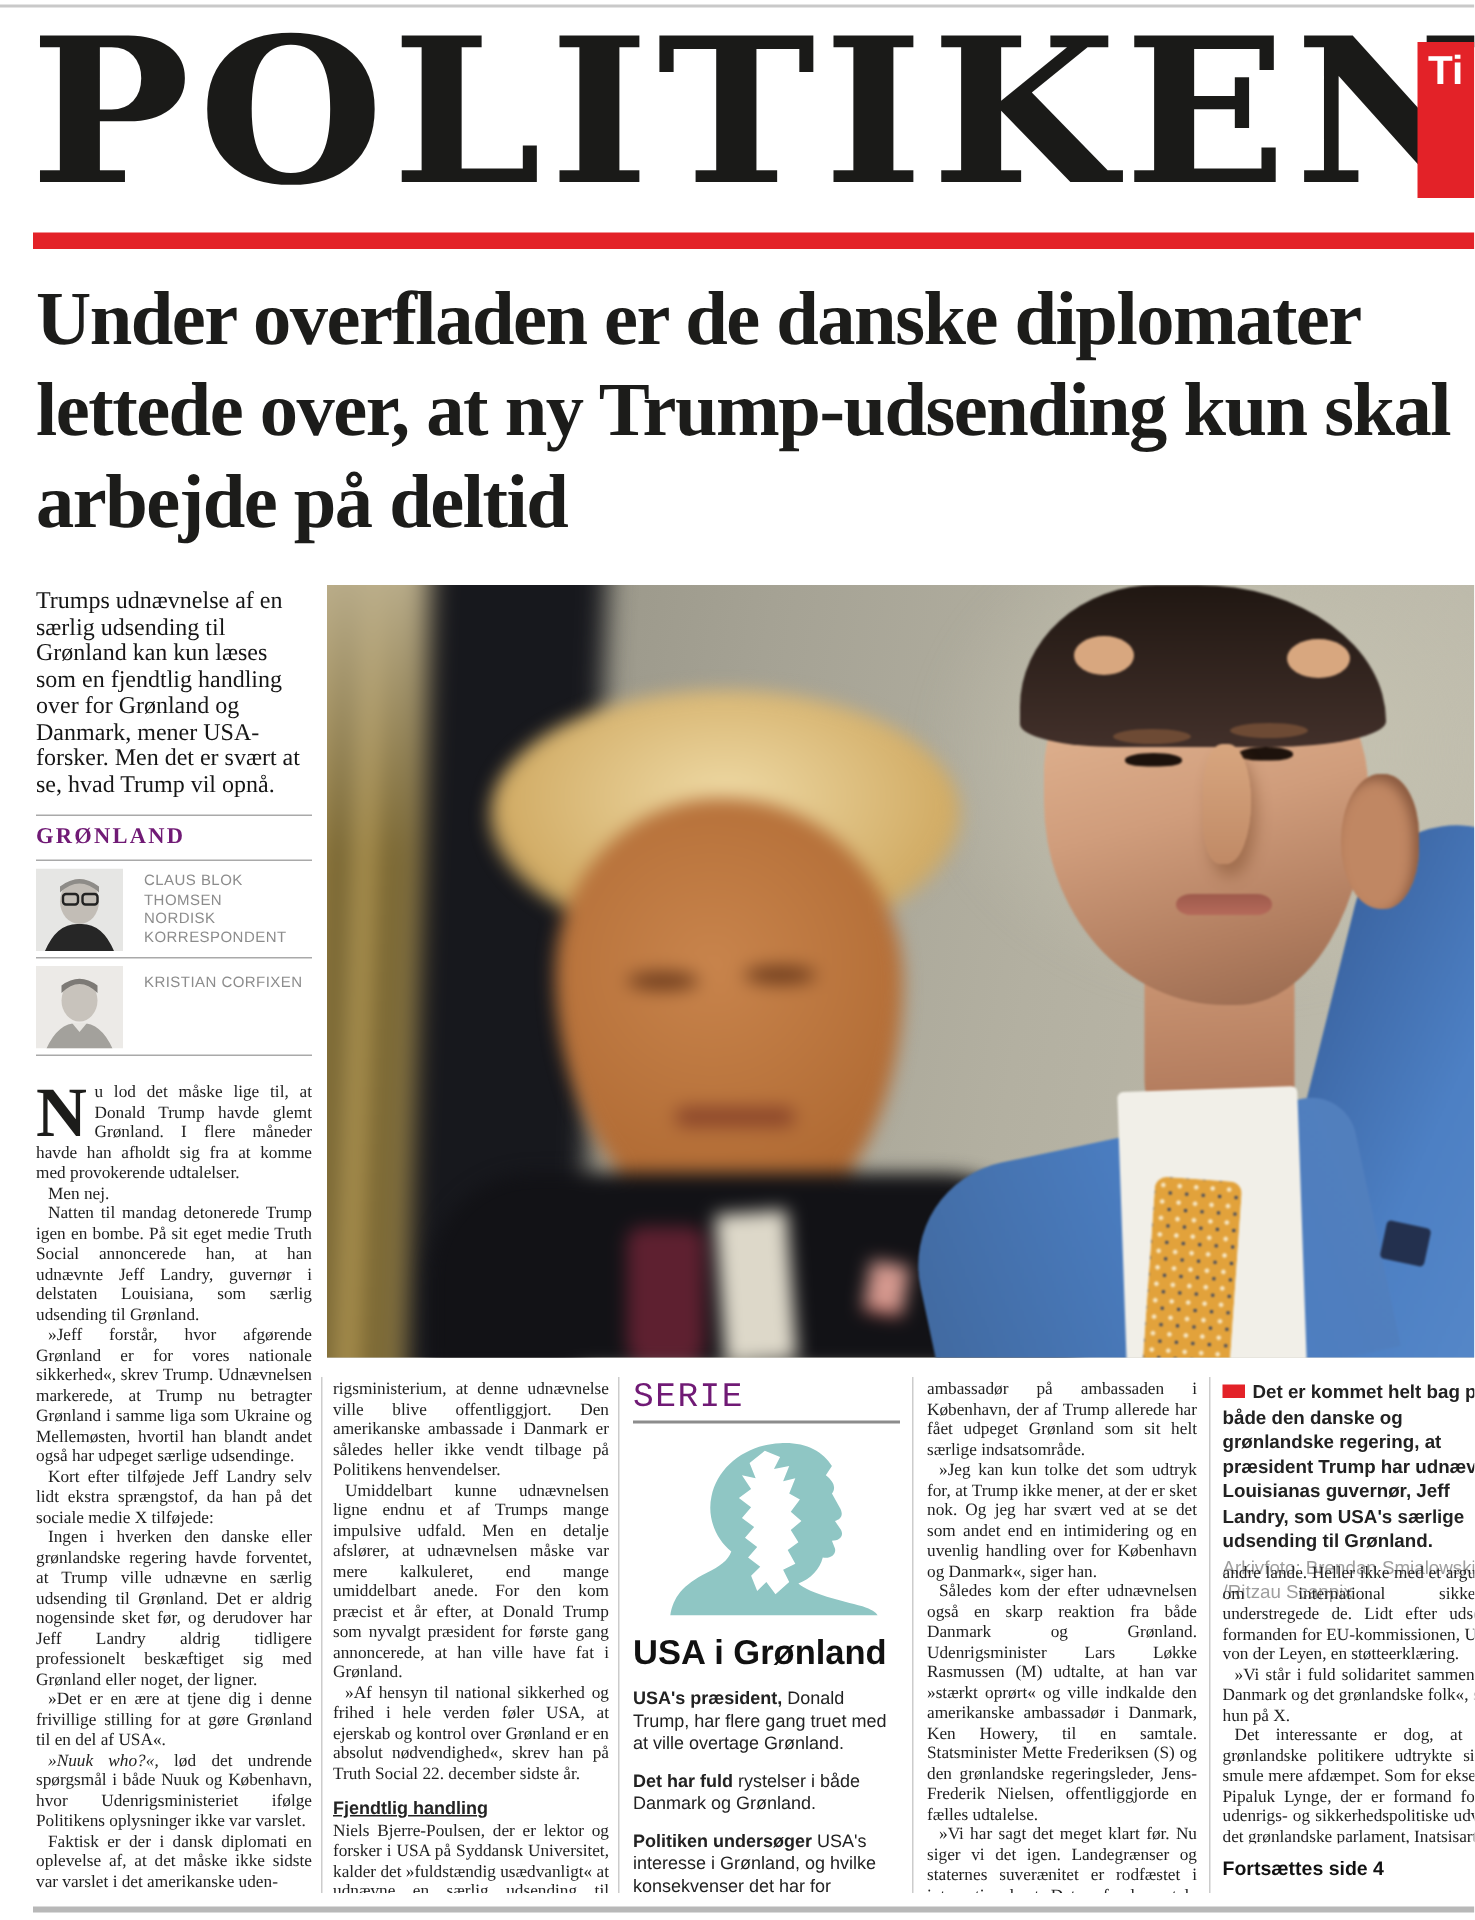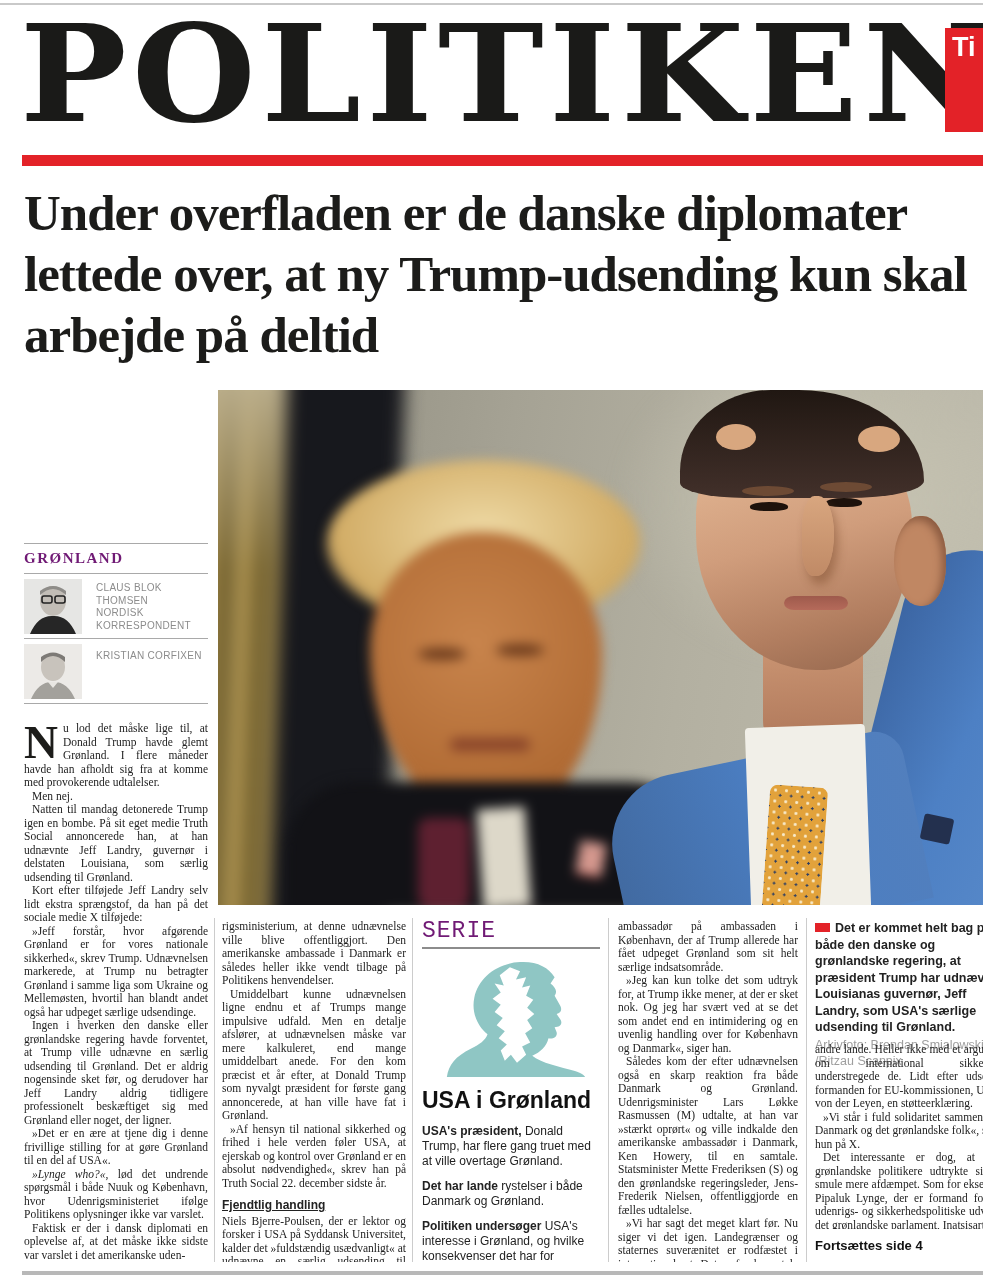--- a/index.html
+++ b/index.html
@@ -109,20 +109,21 @@
 
   <div class="abs" id="topline"></div>
   <div class="abs" id="masthead">POLITIKEN</div>
   <div class="abs" id="cornerbox">
     <span>Ti</span>
   </div>
   <div class="abs" id="redbar"></div>
 
   <h1 class="abs" id="headline" style="margin:0;">Under overfladen er de danske diplomater lettede over, at ny Trump-udsending kun skal arbejde på deltid</h1>
 
+  <div class="abs" id="lead">Trumps udnævnelse af en særlig udsending til Grønland kan kun læses som en fjendtlig handling over for Grønland og Danmark, mener USA-forsker. Men det er svært at se, hvad Trump vil opnå.</div>
 
   <div class="abs hr" style="left:24px;top:543px;width:184px;"></div>
   <div class="abs" id="kicker">GRØNLAND</div>
   <div class="abs hr" style="left:24px;top:573px;width:184px;"></div>
 
   <div class="abs" style="left:24px;top:579px;">
     <svg class="portrait" viewBox="0 0 58 55">
       <rect width="58" height="55" fill="#e6e6e4"></rect>
       <ellipse cx="29" cy="22" rx="13" ry="15" fill="#c2bdb6"></ellipse>
       <path d="M16,16 Q29,4 42,16 L42,12 Q29,2 16,12 Z" fill="#8e8c88"></path>
@@ -193,46 +194,46 @@
 
   <div class="abs vrule" style="left:214px;"></div>
   <div class="abs vrule" style="left:412px;"></div>
   <div class="abs vrule" style="left:608px;"></div>
   <div class="abs vrule" style="left:806px;"></div>
 
   <div class="abs bodycol" style="left:24px;top:722px;width:184px;height:540px;">
     <p><span class="dropcap">N</span><span>u lod det måske lige til, at Donald Trump havde glemt Grønland. I flere måneder havde han afholdt sig fra at komme med provokerende udtalelser.</span></p>
     <p class="ind">Men nej.</p>
     <p class="ind">Natten til mandag detonerede Trump igen en bombe. På sit eget medie Truth Social annoncerede han, at han udnævnte Jeff Landry, guvernør i delstaten Louisiana, som særlig udsending til Grønland.</p>
+    <p class="ind">»Jeff forstår, hvor afgørende Grønland er for vores nationale sikkerhed«, skrev Trump. Udnævnelsen markerede, at Trump nu betragter Grønland i samme liga som Ukraine og Mellemøsten, hvortil han blandt andet også har udpeget særlige udsendinge.</p>
     <p class="ind">Kort efter tilføjede Jeff Landry selv lidt ekstra sprængstof, da han på det sociale medie X tilføjede:</p>
-    <p class="ind">»Jeff forstår, hvor afgørende Grønland er for vores nationale sikkerhed«, skrev Trump. Udnævnelsen markerede, at Trump nu betragter Grønland i samme liga som Ukraine og Mellemøsten, hvortil han blandt andet også har udpeget særlige udsendinge.</p>
     <p class="ind">Ingen i hverken den danske eller grønlandske regering havde forventet, at Trump ville udnævne en særlig udsending til Grønland. Det er aldrig nogensinde sket før, og derudover har Jeff Landry aldrig tidligere professionelt beskæftiget sig med Grønland eller noget, der ligner.</p>
     <p class="ind">»Det er en ære at tjene dig i denne frivillige stilling for at gøre Grønland til en del af USA«.</p>
-    <p class="ind"><i>»Lynge who?«</i><span>, lød det undrende spørgsmål i både Nuuk og København, hvor Udenrigsministeriet ifølge Politikens oplysninger ikke var varslet.</span></p>
+    <p class="ind"><i>»Nuuk who?«</i><span>, lød det undrende spørgsmål i både Nuuk og København, hvor Udenrigsministeriet ifølge Politikens oplysninger ikke var varslet.</span></p>
     <p class="ind">Faktisk er der i dansk diplomati en oplevelse af, at det måske ikke sidste var varslet i det amerikanske uden-</p>
   </div>
 
   <div class="abs bodycol" style="left:222px;top:920px;width:184px;height:342px;">
     <p>rigsministerium, at denne udnævnelse ville blive offentliggjort. Den amerikanske ambassade i Danmark er således heller ikke vendt tilbage på Politikens henvendelser.</p>
     <p class="ind">Umiddelbart kunne udnævnelsen ligne endnu et af Trumps mange impulsive udfald. Men en detalje afslører, at udnævnelsen måske var mere kalkuleret, end mange umiddelbart anede. For den kom præcist et år efter, at Donald Trump som nyvalgt præsident for første gang annoncerede, at han ville have fat i Grønland.</p>
     <p class="ind">»Af hensyn til national sikkerhed og frihed i hele verden føler USA, at ejerskab og kontrol over Grønland er en absolut nødvendighed«, skrev han på Truth Social 22. december sidste år.</p>
     <p class="subhead">Fjendtlig handling</p>
     <p>Niels Bjerre-Poulsen, der er lektor og forsker i USA på Syddansk Universitet, kalder det »fuldstændig usædvanligt« at udnævne en særlig udsending til Grønland, når USA i forvejen har en</p>
   </div>
 
   <div class="abs" style="left:422px;top:918px;width:178px;height:344px;overflow:hidden;">
     <div id="serie-label">SERIE</div>
     <div id="serie-rule" style="margin-top:3px;"></div>
     <svg width="178" height="122" viewBox="0 0 150 120" style="margin:6px 0 2px 6px;">
       <path fill="#8fc6c4" d="M6,120 C8,108 14,100 30,92 C38,88 44,84 46,78 C36,70 30,56 33,42 C37,22 56,8 78,7 C94,6 106,12 112,22 L108,28 C113,32 115,36 112,40 L117,49 C120,54 118,57 114,58 L118,64 C120,68 117,71 112,71 L114,76 C115,80 111,83 106,82 C104,90 98,96 90,99 C98,106 118,110 132,114 C138,116 141,118 142,120 Z"></path>
       <path fill="#ffffff" d="M68,12 L78,16 L74,24 L84,22 L80,32 L88,30 L84,40 L91,44 L85,52 L92,58 L85,64 L90,72 L83,77 L88,86 L80,90 L84,98 L75,106 L69,98 L63,104 L59,94 L65,88 L57,82 L63,75 L55,69 L61,62 L53,56 L59,49 L51,43 L59,37 L53,28 L62,30 L58,20 Z"></path>
     </svg>
     <div id="serie-title" style="margin:4px 0 10px 0;">USA i Grønland</div>
     <p class="serie-p"><b>USA's præsident,</b><span> Donald Trump, har flere gang truet med at ville overtage Grønland.</span></p>
-    <p class="serie-p"><b>Det har lande</b><span> rystelser i både Danmark og Grønland.</span></p>
+    <p class="serie-p"><b>Det har fuld</b><span> rystelser i både Danmark og Grønland.</span></p>
     <p class="serie-p"><b>Politiken undersøger</b><span> USA's interesse i Grønland, og hvilke konsekvenser det har for verdens største ø.</span></p>
   </div>
 
   <div class="abs bodycol" style="left:618px;top:920px;width:180px;height:342px;">
     <p>ambassadør på ambassaden i København, der af Trump allerede har fået udpeget Grønland som sit helt særlige indsatsområde.</p>
     <p class="ind">»Jeg kan kun tolke det som udtryk for, at Trump ikke mener, at der er sket nok. Og jeg har svært ved at se det som andet end en intimidering og en uvenlig handling over for København og Danmark«, siger han.</p>
     <p class="ind">Således kom der efter udnævnelsen også en skarp reaktion fra både Danmark og Grønland. Udenrigsminister Lars Løkke Rasmussen (M) udtalte, at han var »stærkt oprørt« og ville indkalde den amerikanske ambassadør i Danmark, Ken Howery, til en samtale. Statsminister Mette Frederiksen (S) og den grønlandske regeringsleder, Jens-Frederik Nielsen, offentliggjorde en fælles udtalelse.</p>
     <p class="ind">»Vi har sagt det meget klart før. Nu siger vi det igen. Landegrænser og staternes suverænitet er rodfæstet i international ret. Det er fundamentale principper. Man kan ikke annektere</p>
   </div>
 

